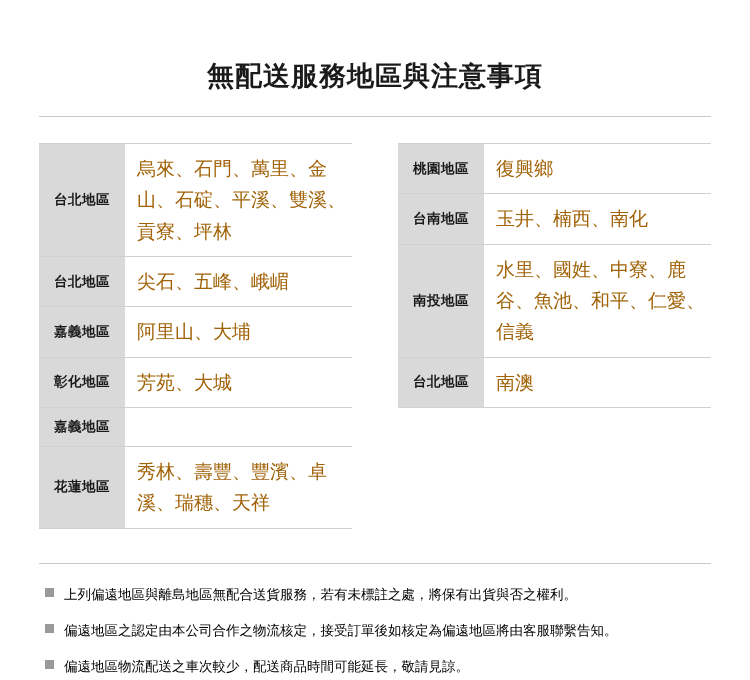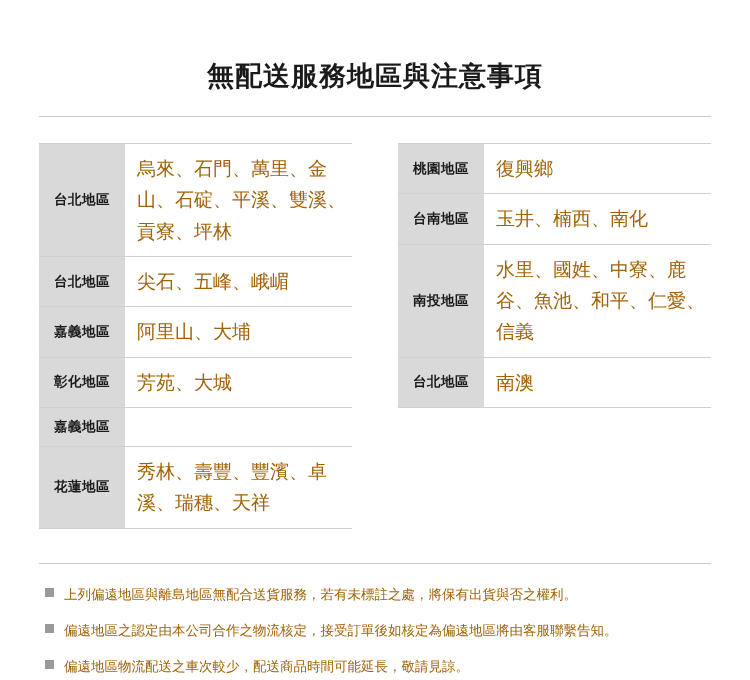--- a/index.html
+++ b/index.html
@@ -86,21 +86,21 @@
     margin: 34px auto 0 auto;
   }
   .notes {
     width: 672px;
     margin: 20px auto 0 auto;
   }
   .note {
     display: flex;
     align-items: flex-start;
     font-size: 13.5px;
-    color: #a16207;
+    color: #000000;
     margin-bottom: 16px;
     padding-left: 6px;
   }
   .bullet {
     width: 9px;
     height: 9px;
     background: #9a9a9a;
     margin-right: 10px;
     margin-top: 4px;
     flex: 0 0 9px;

